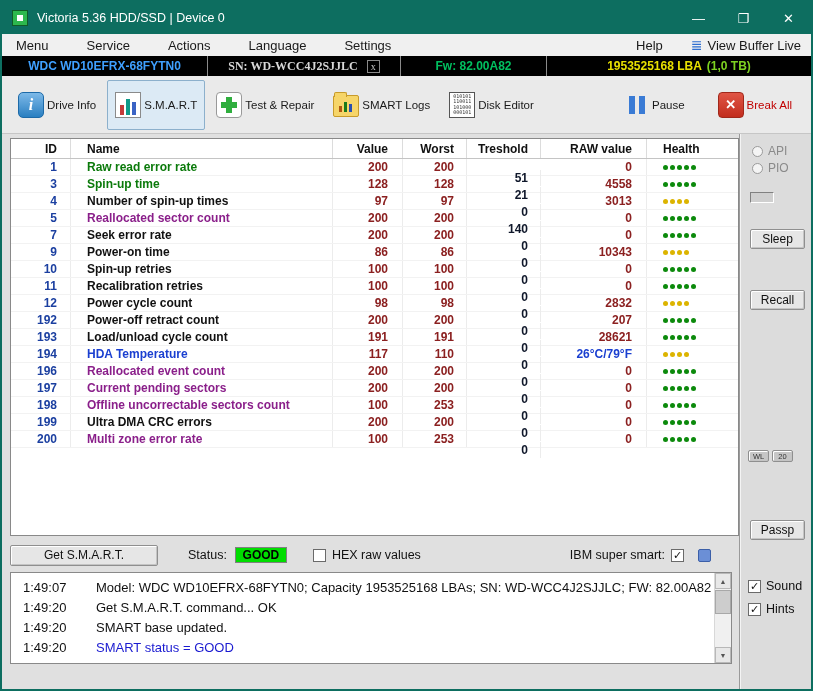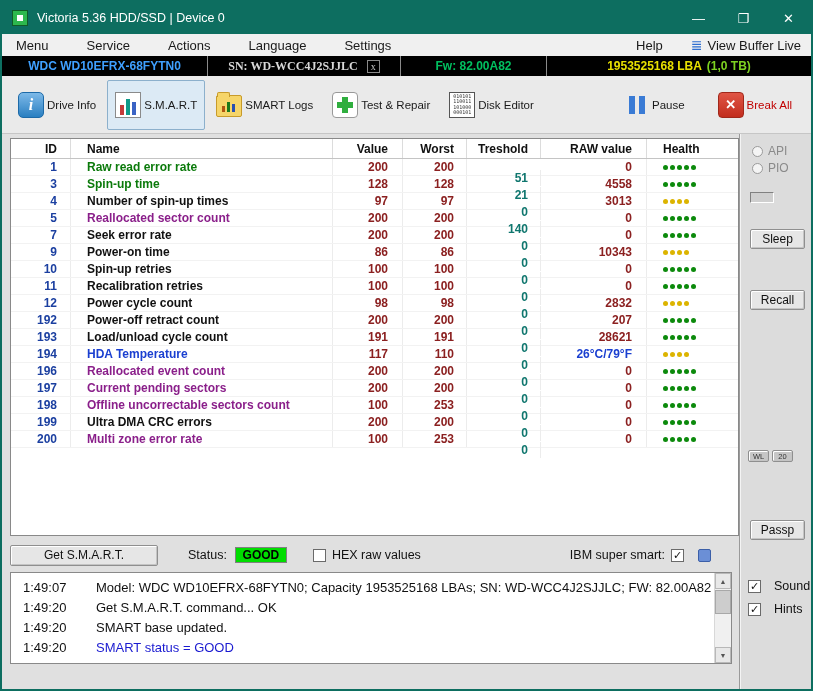--- a/index.html
+++ b/index.html
@@ -77,34 +77,34 @@
   .w-worst { width:64px; justify-content:flex-end; padding-right:12px; }
   .w-tres { width:74px; justify-content:flex-end; padding-right:12px; }
   .w-raw { width:106px; justify-content:flex-end; padding-right:14px; }
   .w-health { flex:1; padding-left:16px; border-right:none; }
   .c-id { color:#1b3fa0; }
   .name-green { color:#0b7a0b; }
   .name-black { color:#111; }
   .name-purple { color:#8a1f8a; }
   .name-blue { color:#1a3fd0; }
   .c-num { color:#8b2020; }
-  .c-tres { color:#0f766e;margin-top:22px; }
+  .c-tres { color:#0f172a;margin-top:22px; }
   .raw-blue { color:#1a3fd0; }
   .dot { width:5px; height:5px; border-radius:50%; display:inline-block; margin-right:2px; }
   .dot-green { background:#0c8a0c; }
   .dot-yellow { background:#dcb400; }
 
   
   .radio-row { position:absolute; left:12px; display:flex; align-items:center; gap:5px; color:#8a8a8a; font-size:12px; }
   .radio { width:11px; height:11px; border-radius:50%; border:1px solid #9a9a9a; background:#f4f4f4; }
   .led-box { position:absolute; left:10px; width:24px; height:11px; background:#cfcfcf; border-top:1px solid #808080; border-left:1px solid #808080; border-bottom:1px solid #fff; border-right:1px solid #fff; }
   .btn3d { background:#e6e6e6; border:1px solid #8f8f8f; border-radius:2px; box-shadow:inset 1px 1px 0 #ffffff, inset -1px -1px 0 #c4c4c4; font-size:12px; color:#111; display:flex; align-items:center; justify-content:center; cursor:default; }
   .side-btn { position:absolute; left:10px; width:55px; height:20px; }
   .tiny-btn { position:absolute; width:21px; height:12px; font-size:7.5px; color:#333; background:#c6c6c6; }
-  .chk-row { position:absolute; display:flex; align-items:center; gap:13px; font-size:12.5px; color:#111; }
+  .chk-row { position:absolute; display:flex; align-items:center; gap:5px; font-size:12.5px; color:#111; }
   .checkbox { width:13px; height:13px; border:1px solid #6a6a6a; background:#fff; display:flex; align-items:center; justify-content:center; font-size:11px; color:#111; }
   .checkbox.checked::after { content:"✓"; }
 
   
   .control-bar { margin:8px 0 0 8px; width:729px; height:22px; display:flex; align-items:center; font-size:12.5px; color:#111; }
   .get-smart-btn { width:148px; height:21px; }
   .status-label { margin-left:30px; }
   .status-box { margin-left:8px; width:52px; height:16px; background:#00dd00; border:1px solid #808080; display:flex; align-items:center; justify-content:center; font-weight:bold; font-size:12px; color:#000; }
   .hex-row { margin-left:26px; display:flex; align-items:center; gap:6px; }
   .ibm-row { margin-left:auto; margin-right:28px; display:flex; align-items:center; gap:6px; }
@@ -170,26 +170,26 @@
     <div class="toolbar-left">
         <div class="tb-btn">
           <span class="tb-icon drive-info-icon"></span>
           <span class="tb-label">Drive Info</span>
         </div>
         <div class="tb-btn active">
           <span class="tb-icon smart-icon"></span>
           <span class="tb-label">S.M.A.R.T</span>
         </div>
         <div class="tb-btn">
+          <span class="tb-icon test-repair-icon"></span>
+          <span class="tb-label">Test &amp; Repair</span>
+        </div>
+        <div class="tb-btn">
           <span class="tb-icon smart-logs-icon"></span>
           <span class="tb-label">SMART Logs</span>
-        </div>
-        <div class="tb-btn">
-          <span class="tb-icon test-repair-icon"></span>
-          <span class="tb-label">Test &amp; Repair</span>
         </div>
         <div class="tb-btn">
           <span class="tb-icon disk-editor-icon"></span>
           <span class="tb-label">Disk Editor</span>
         </div>
       </div>
     <div class="toolbar-right">
         <div class="tb-btn">
           <span class="tb-icon pause-icon"></span>
           <span class="tb-label">Pause</span>

